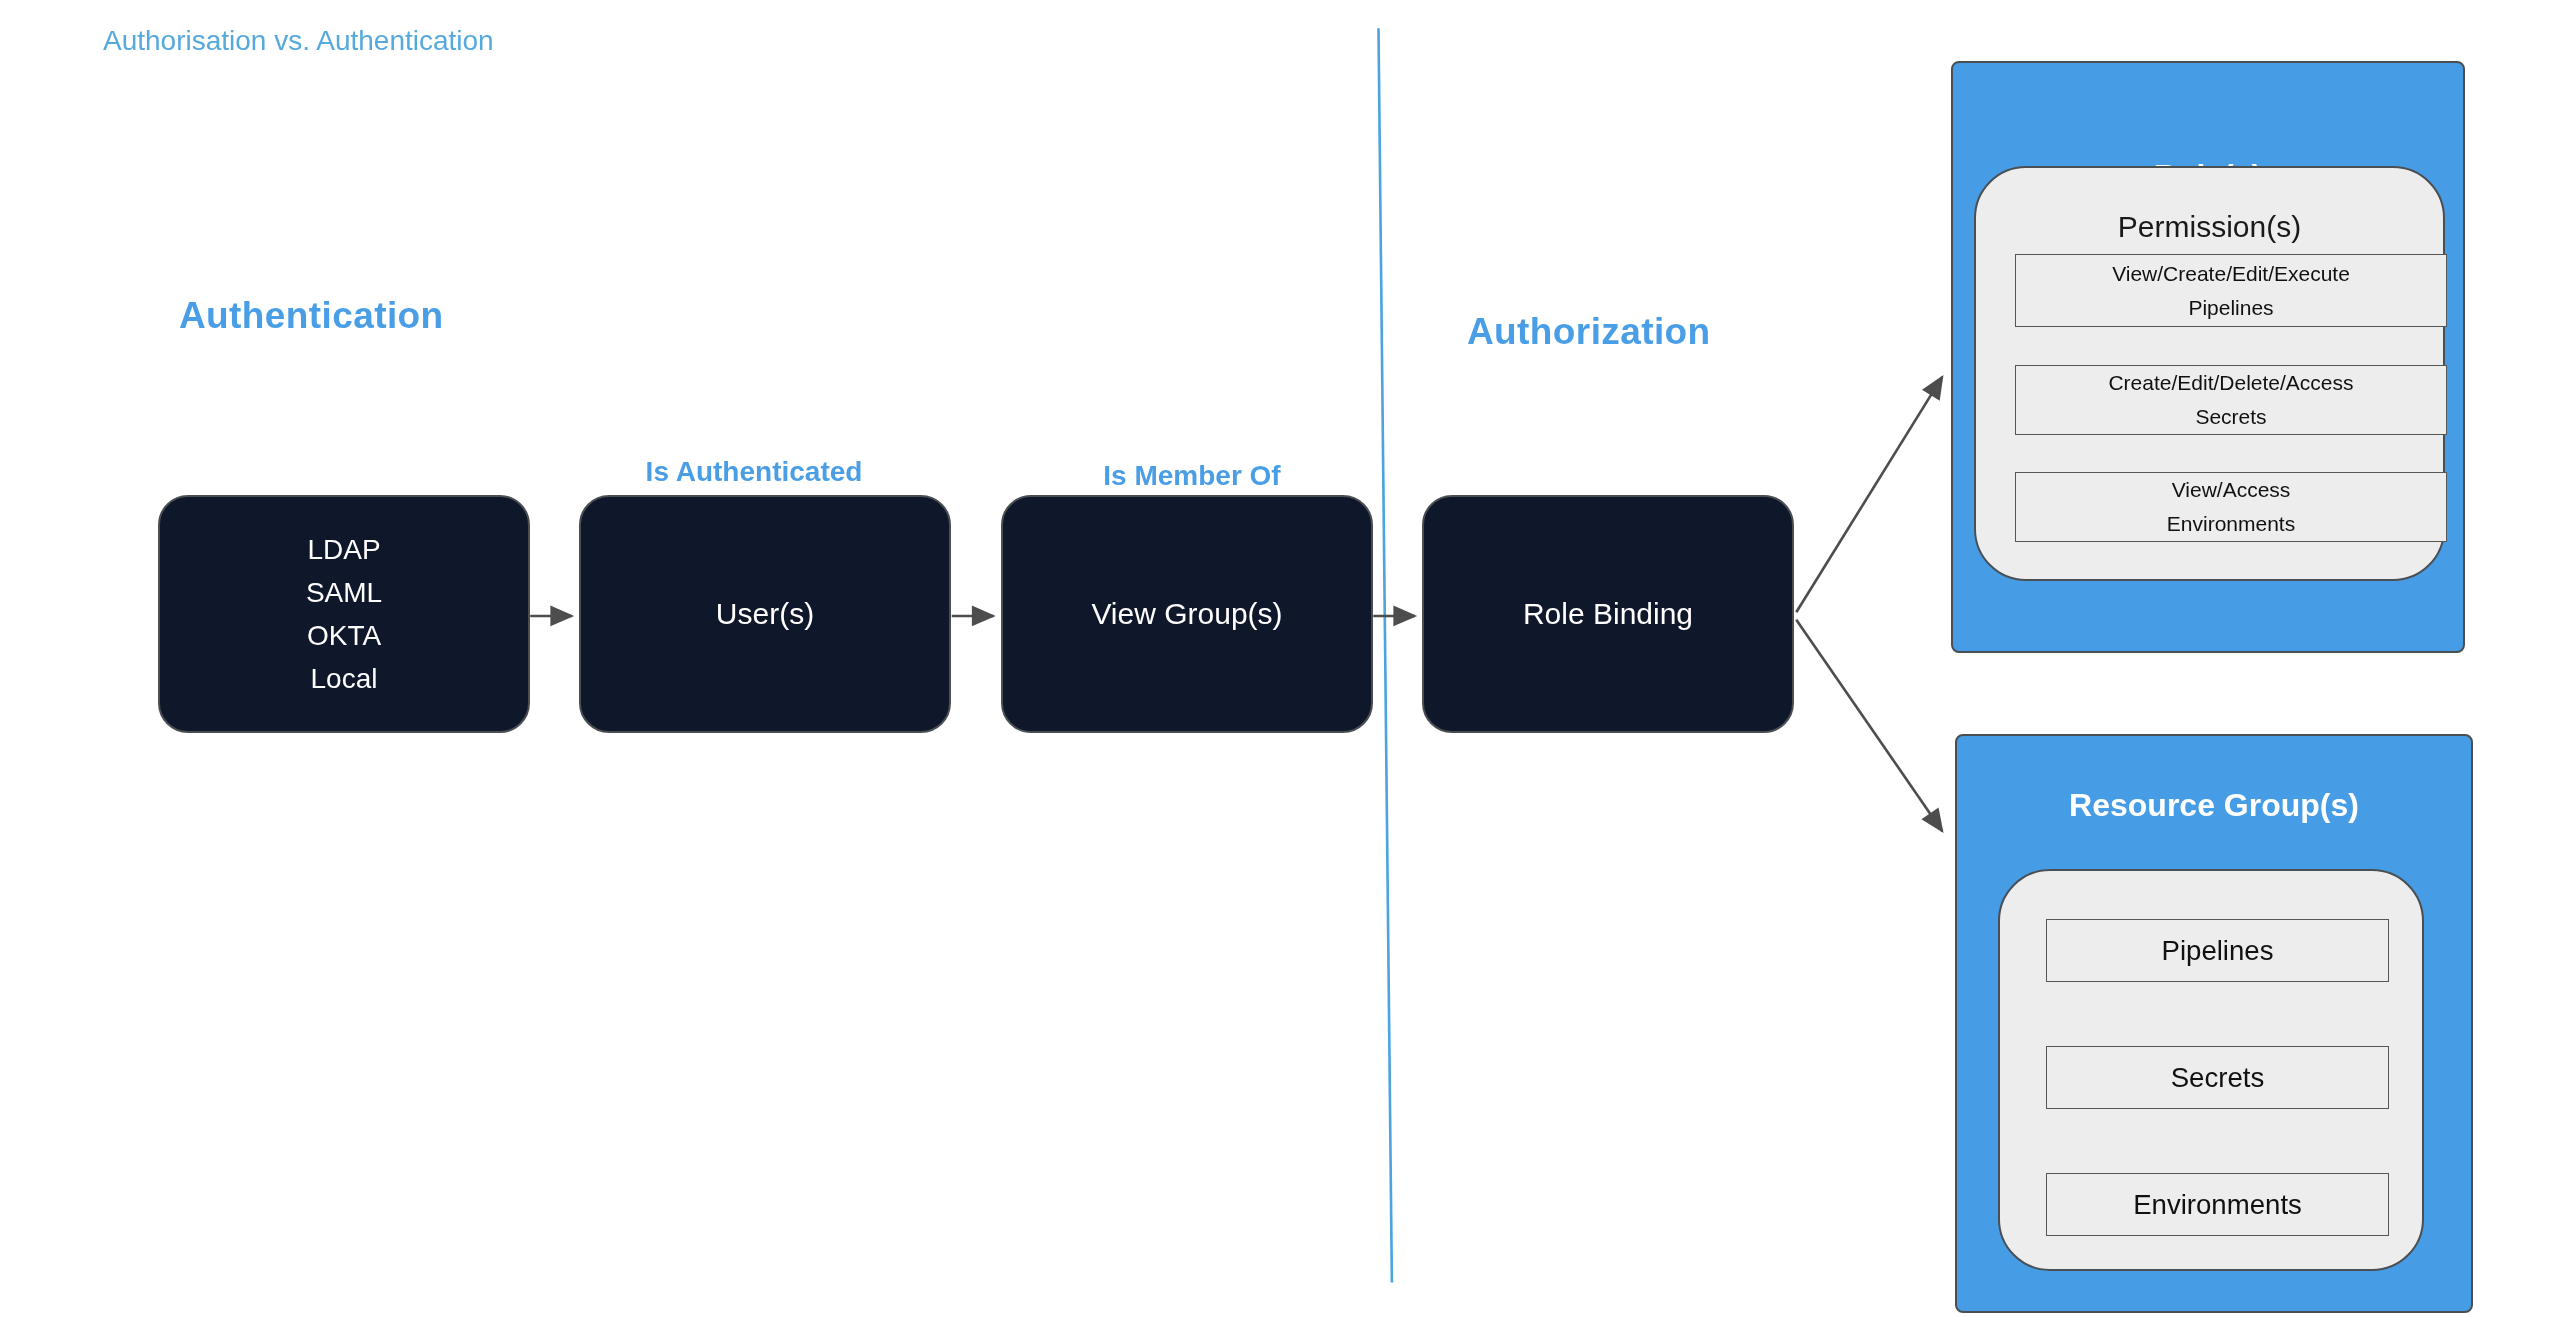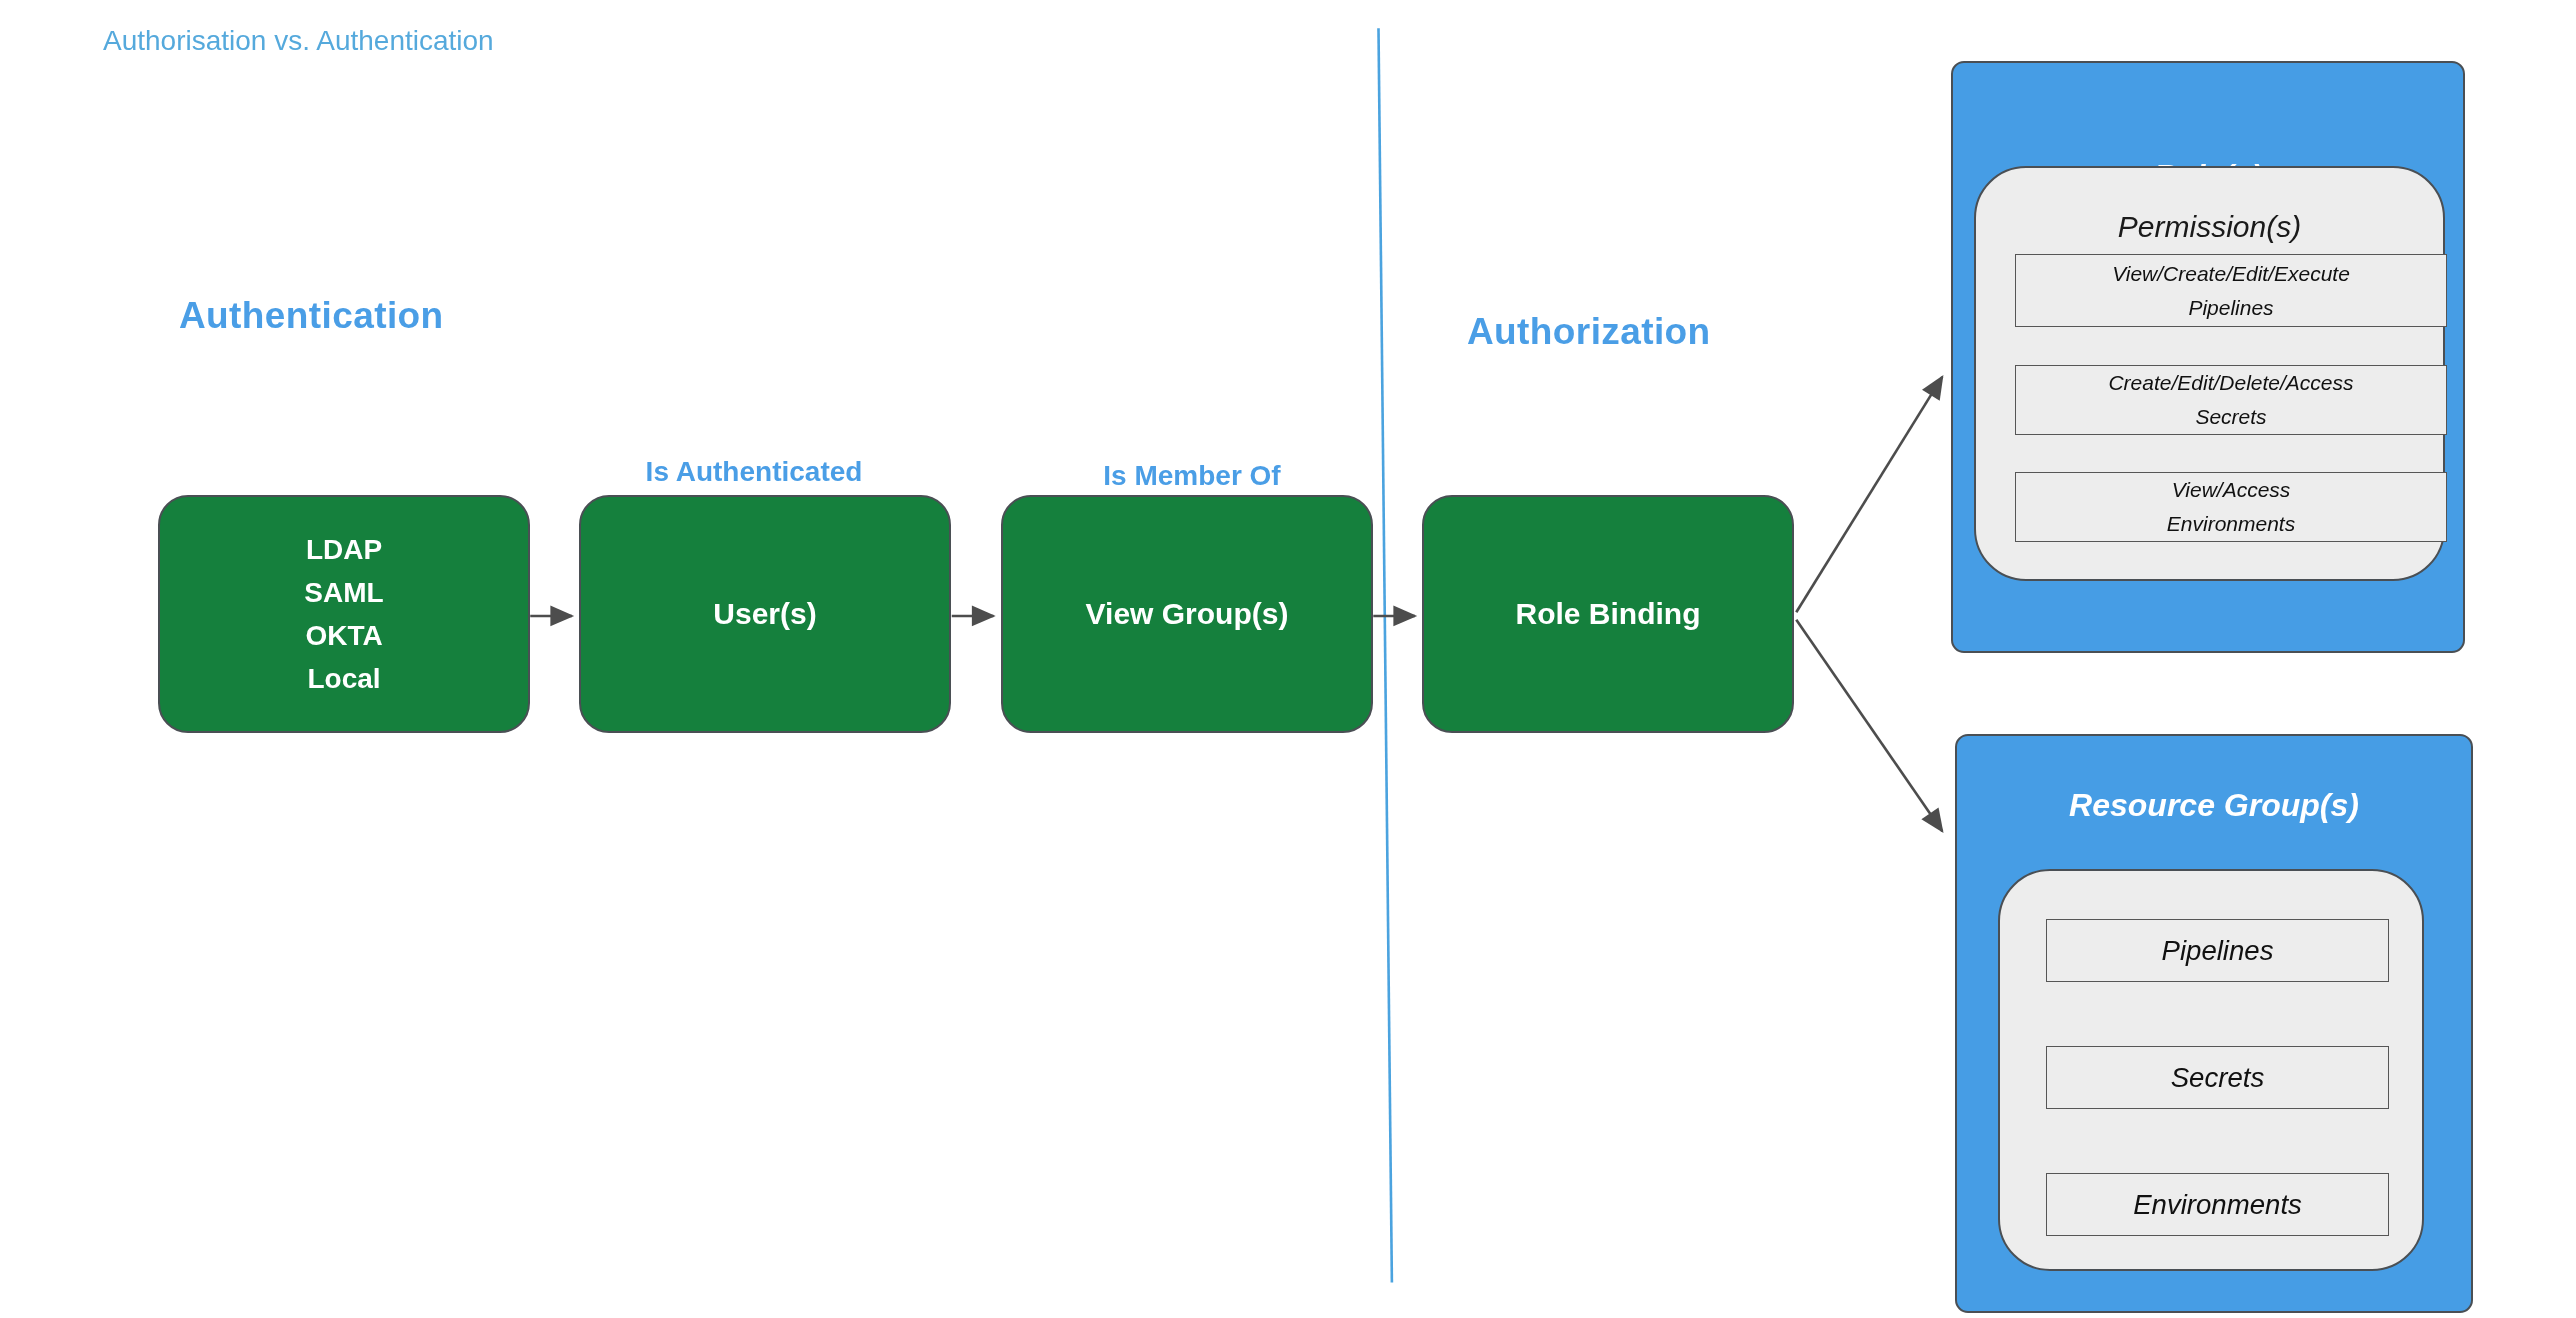--- a/index.html
+++ b/index.html
@@ -22,38 +22,37 @@
   .section-heading {
     font-size: 37px; font-weight: 700; color: #4A9EE6; letter-spacing: 0.4px;
   }
   .flow-label {
     font-size: 28px; font-weight: 700; color: #4A9EE6;
     transform: translateX(-50%); white-space: nowrap;
   }
 
   
   .node {
-    background: #15803d;
+    background: #0f172a;
     border: 2.2px solid #4A4F54;
     border-radius: 30px;
     box-sizing: border-box;
     display: flex; flex-direction: column;
     align-items: center; justify-content: center;
-    color: #ffffff; font-weight: 700; font-size: 30px;
+    color: #ffffff; font-weight: 400; font-size: 30px;
     text-align: center;
   }
   .node .idp-line { line-height: 43px; font-size: 28px; }
 
   
   .big-node {
     background: #469DE5;
     border: 2.2px solid #4A4F54;
-    border-radius: 13px;
+    border-radius: 8px;
     box-sizing: border-box;
-    font-style: italic;
   }
   .big-node-title {
     position: absolute; left: 0; right: 0;
     text-align: center;
     color: #ffffff; font-weight: 700; font-size: 32px;
   }
   .panel {
     position: absolute;
     background: #EDEDED;
     border: 2.2px solid #4A4F54;

